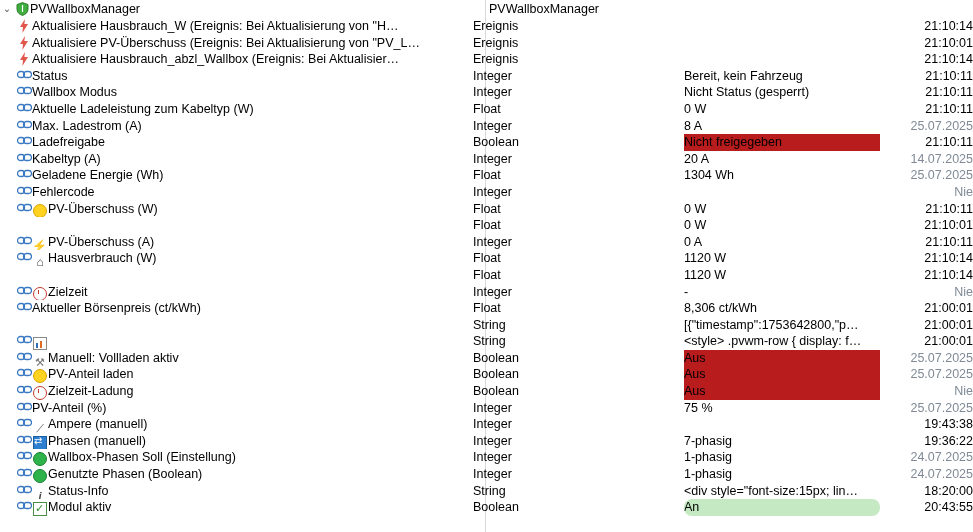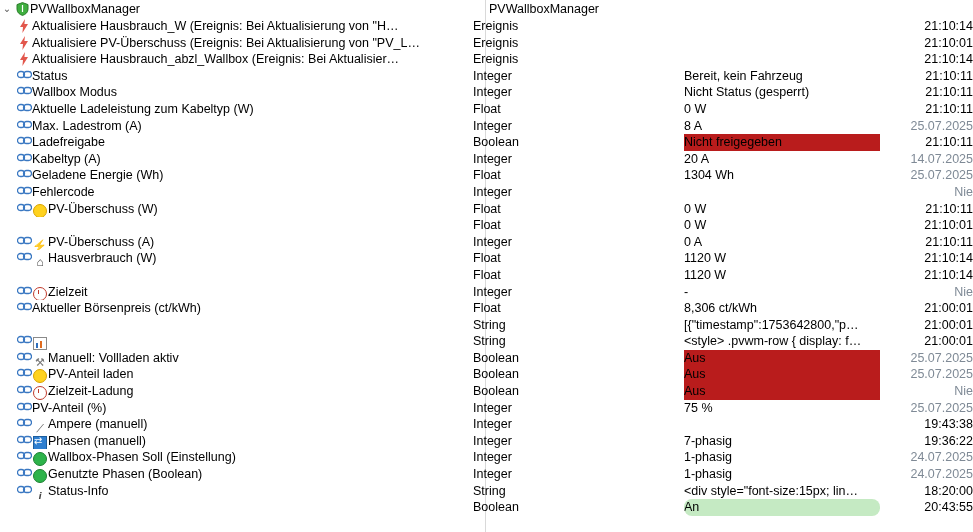--- a/index.html
+++ b/index.html
@@ -330,18 +330,22 @@
       <div class="row">
         <div class="cell c-name"><span class="ind"></span><span class="ic ic-link"><svg width="15" height="9" viewBox="0 0 15 9">
               <rect x="0.5" y="1.5" width="7" height="6" rx="3" fill="none" stroke="#3a78c2" stroke-width="1.3"></rect>
               <rect x="6.5" y="1.5" width="8" height="6" rx="3" fill="none" stroke="#3a78c2" stroke-width="1.3"></rect>
             </svg></span><span class="ic"><span class="infoic">i</span></span><span class="lbl">Status-Info</span></div>
         <div class="cell c-type">String</div>
         <div class="cell c-val">&lt;div style="font-size:15px; lin…</div>
         <div class="cell c-time">18:20:00</div>
       </div>
       <div class="row">
+        <div class="cell c-name"><span class="ind"></span><span class="ic ic-link"><svg width="15" height="9" viewBox="0 0 15 9">
+              <rect x="0.5" y="1.5" width="7" height="6" rx="3" fill="none" stroke="#3a78c2" stroke-width="1.3"></rect>
+              <rect x="6.5" y="1.5" width="8" height="6" rx="3" fill="none" stroke="#3a78c2" stroke-width="1.3"></rect>
+            </svg></span><span class="ic"><span class="greenbox"></span></span><span class="lbl">Modul aktiv</span></div>
         <div class="cell c-type">Boolean</div>
         <div class="cell c-val hl-green">An</div>
         <div class="cell c-time">20:43:55</div>
       </div>
     </div>
 </div>
 
 </body></html>

